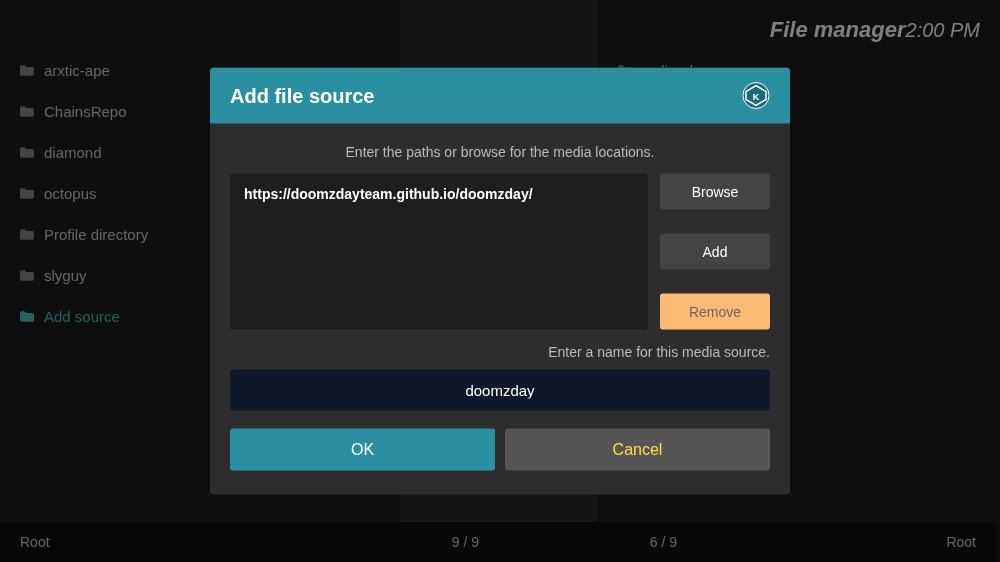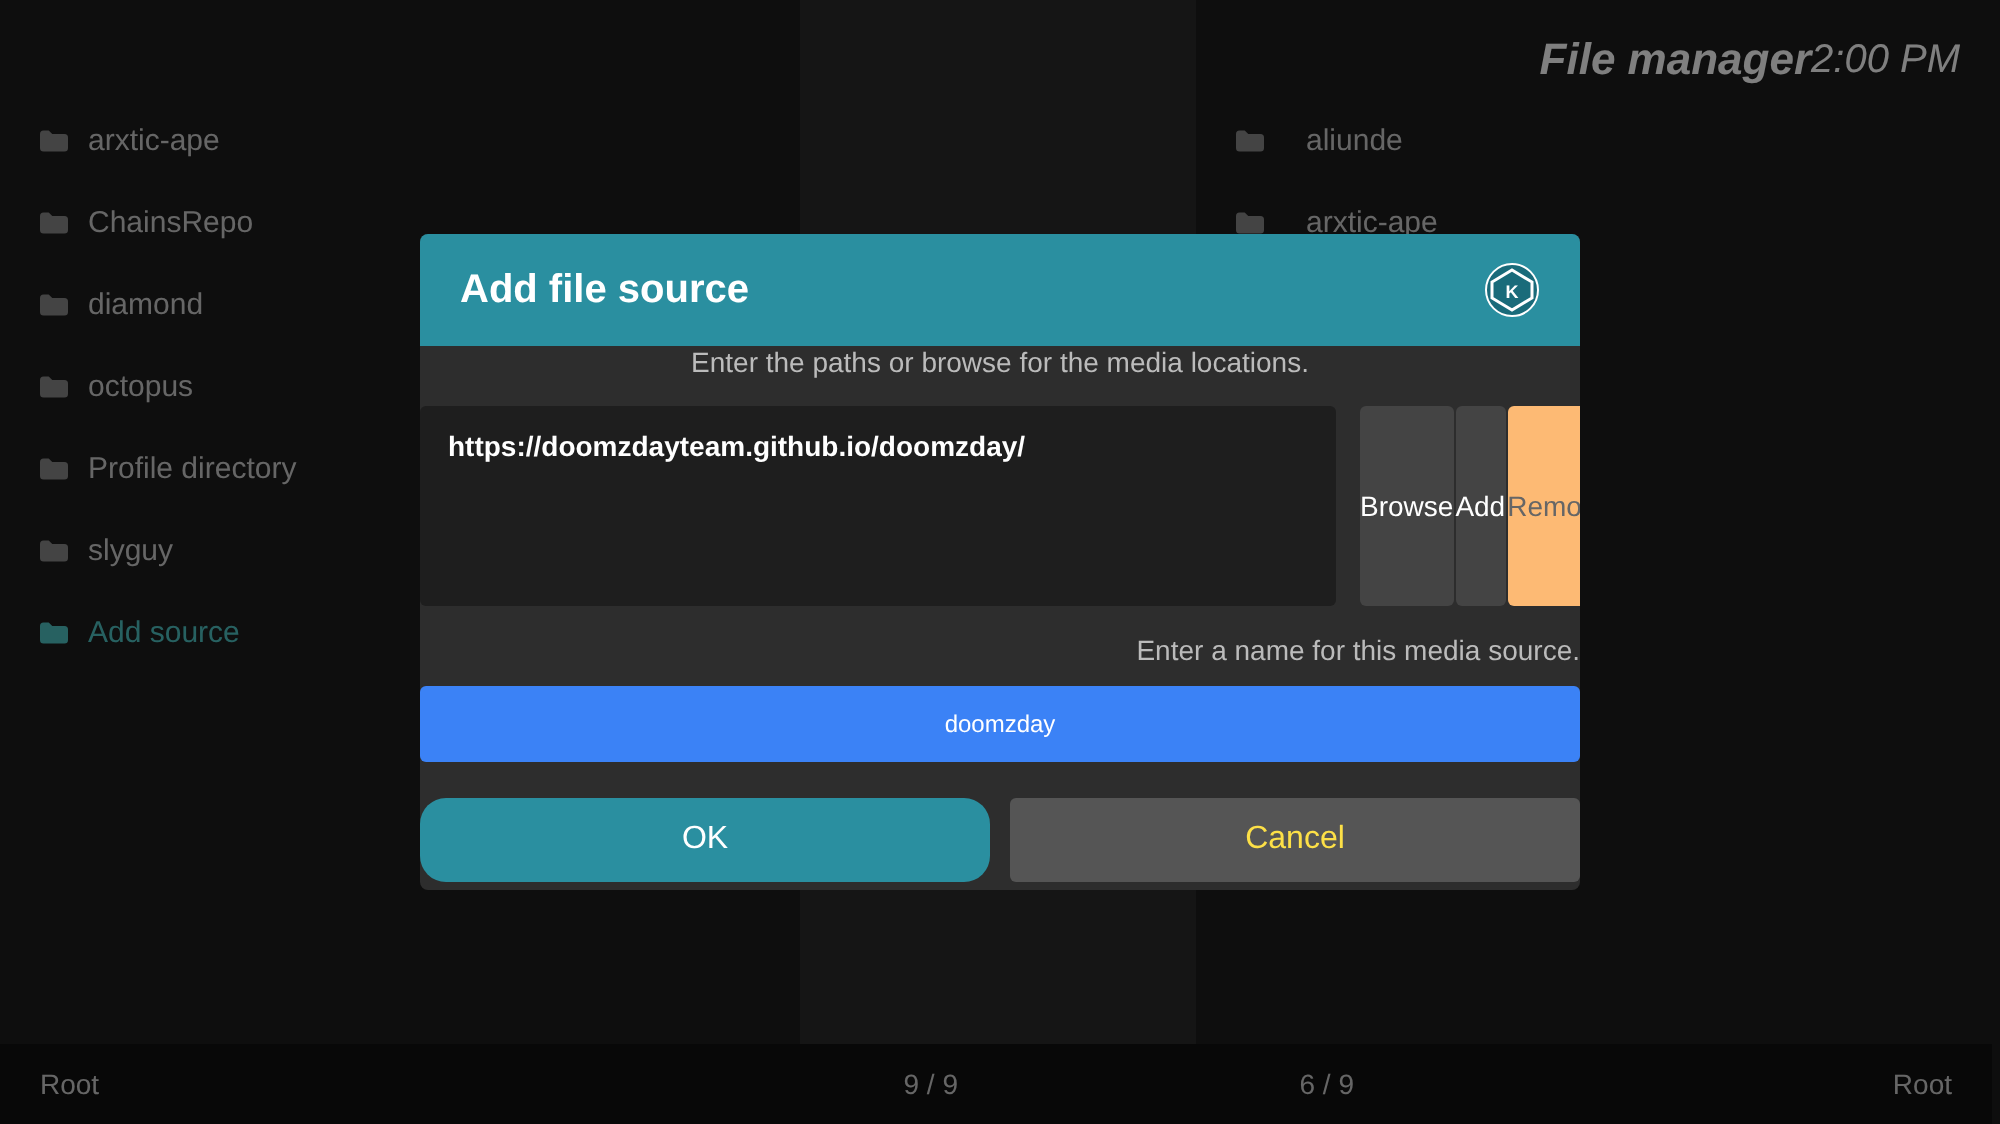--- a/index.html
+++ b/index.html
@@ -167,20 +167,21 @@
     .dialog-title {
       font-size: 20px;
       font-weight: bold;
       color: #fff;
     }
     .kodi-icon {
       width: 28px;
       height: 28px;
     }
     .dialog-body {
+      padding: 20px;
     }
     .dialog-instruction {
       text-align: center;
       font-size: 14px;
       color: #bbb;
       margin-bottom: 14px;
     }
     .url-section {
       display: flex;
       gap: 12px;
@@ -198,22 +199,22 @@
       display: flex;
       align-items: flex-start;
     }
     .url-text {
       font-size: 14px;
       color: #fff;
       font-weight: bold;
     }
     .button-group {
       display: flex;
-      flex-direction: row;
-      gap: 1px;
+      flex-direction: column;
+      gap: 24px;
       width: 110px;
     }
     .btn {
       padding: 10px 0;
       text-align: center;
       border: none;
       border-radius: 3px;
       font-size: 14px;
       cursor: pointer;
       background: #444;
@@ -226,40 +227,40 @@
       cursor: not-allowed;
     }
     .name-label {
       text-align: right;
       font-size: 14px;
       color: #bbb;
       margin: 14px 0 10px;
     }
     .name-input {
       width: 100%;
-      background: #3b82f6;
+      background: #0f172a;
       border: none;
       border-radius: 3px;
       padding: 12px 14px;
       color: #fff;
-      font-size: 12px;
+      font-size: 15px;
       text-align: center;
       margin-bottom: 18px;
     }
     .dialog-footer {
       display: flex;
       gap: 10px;
       padding: 0 0 4px 0;
     }
     .btn-ok {
       flex: 1;
       padding: 12px 0;
       background: #2a8fa0;
       border: none;
-      border-radius: 13px;
+      border-radius: 3px;
       color: #fff;
       font-size: 16px;
       cursor: pointer;
       text-align: center;
     }
     .btn-cancel {
       flex: 1;
       padding: 12px 0;
       background: #555;
       border: none;

